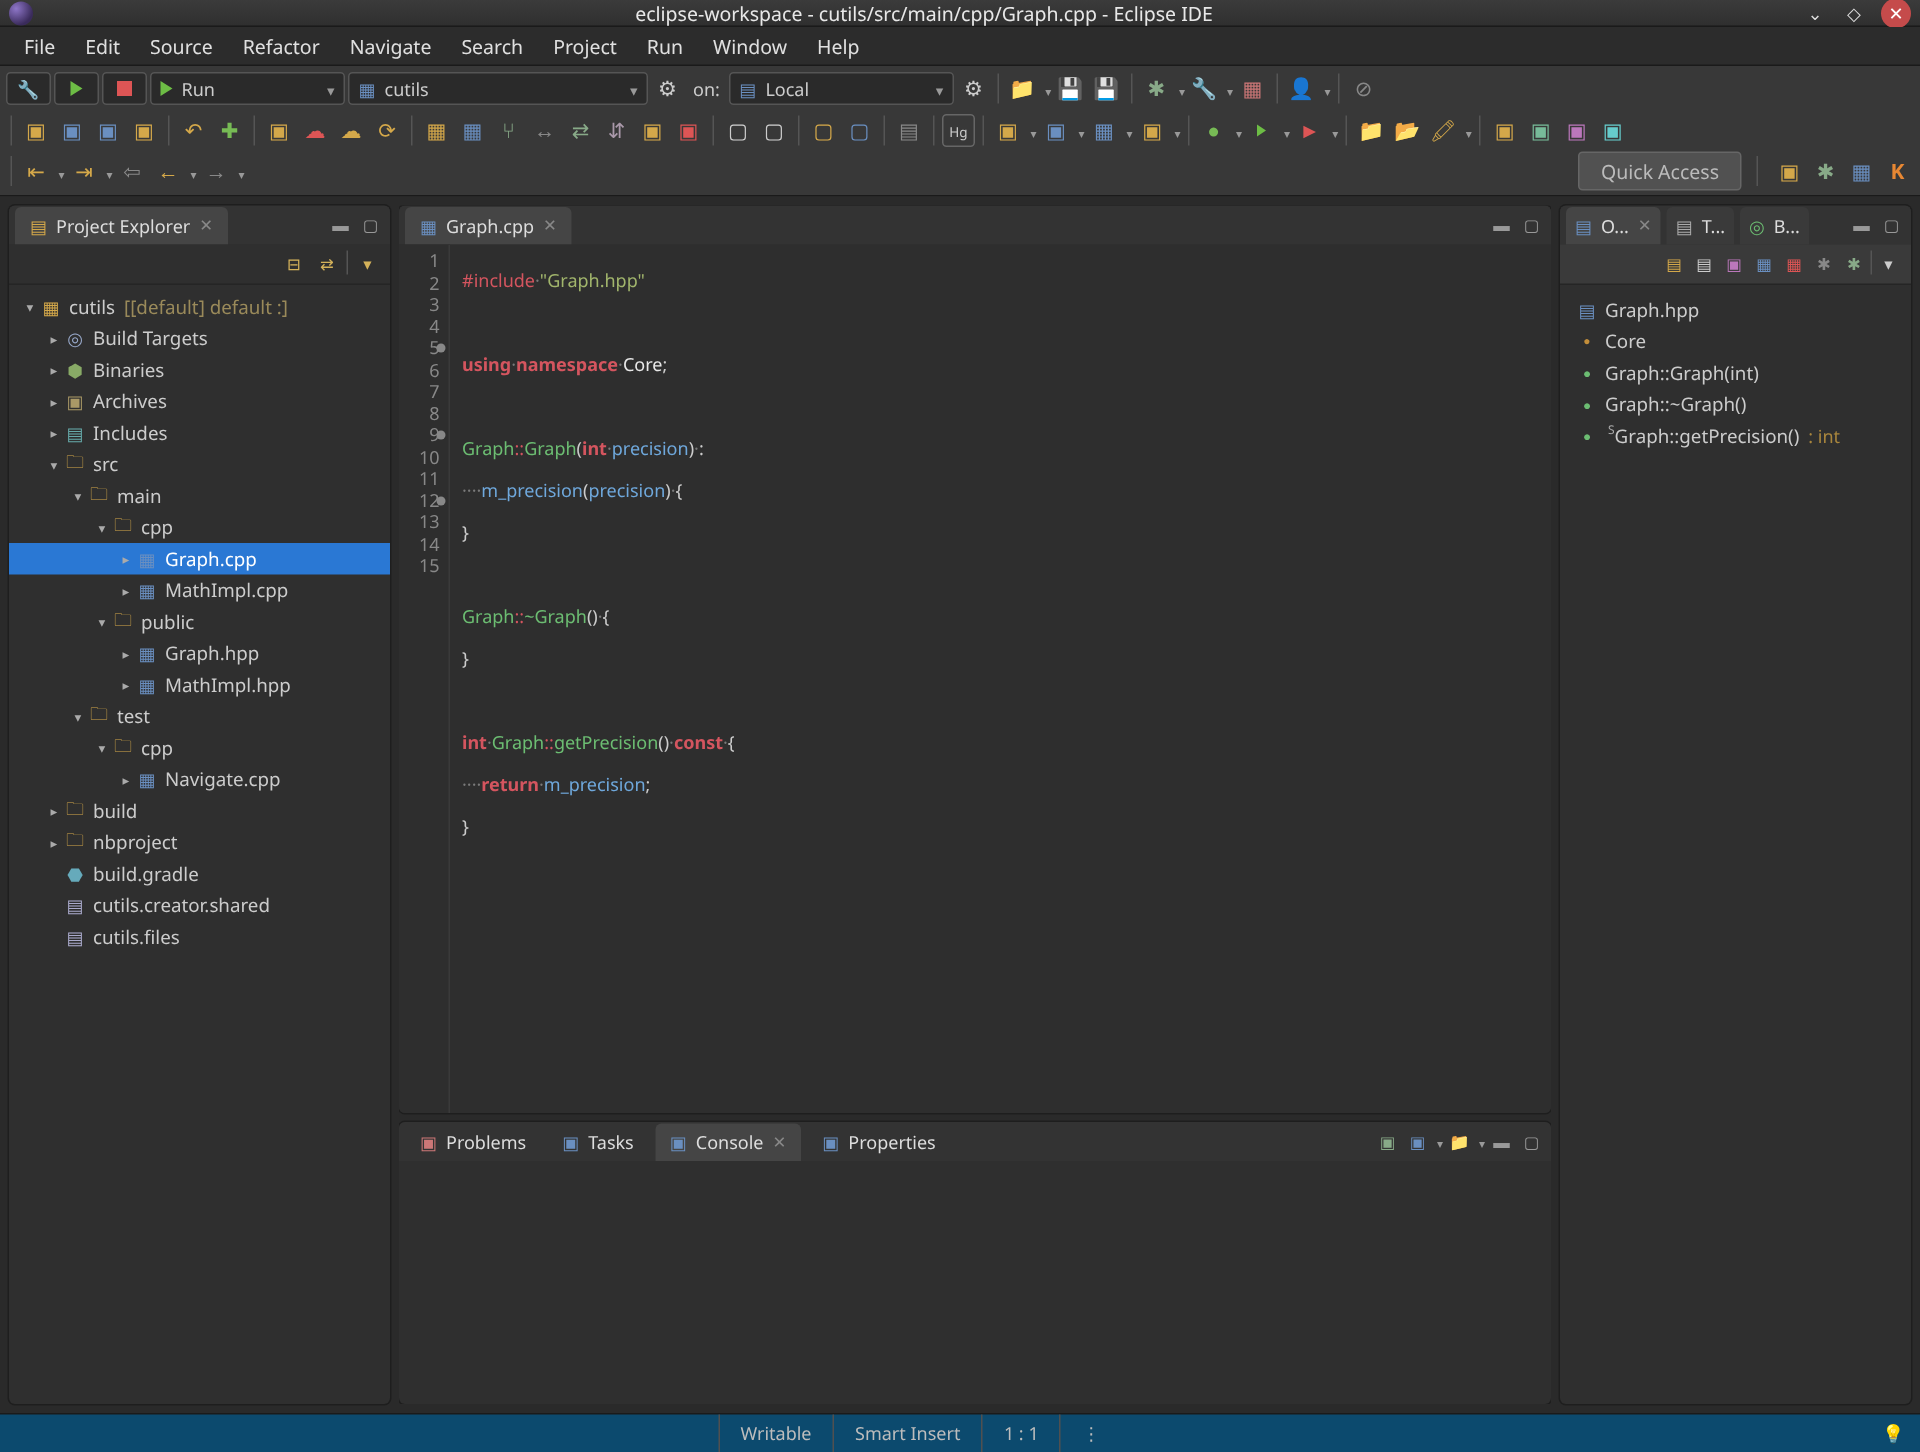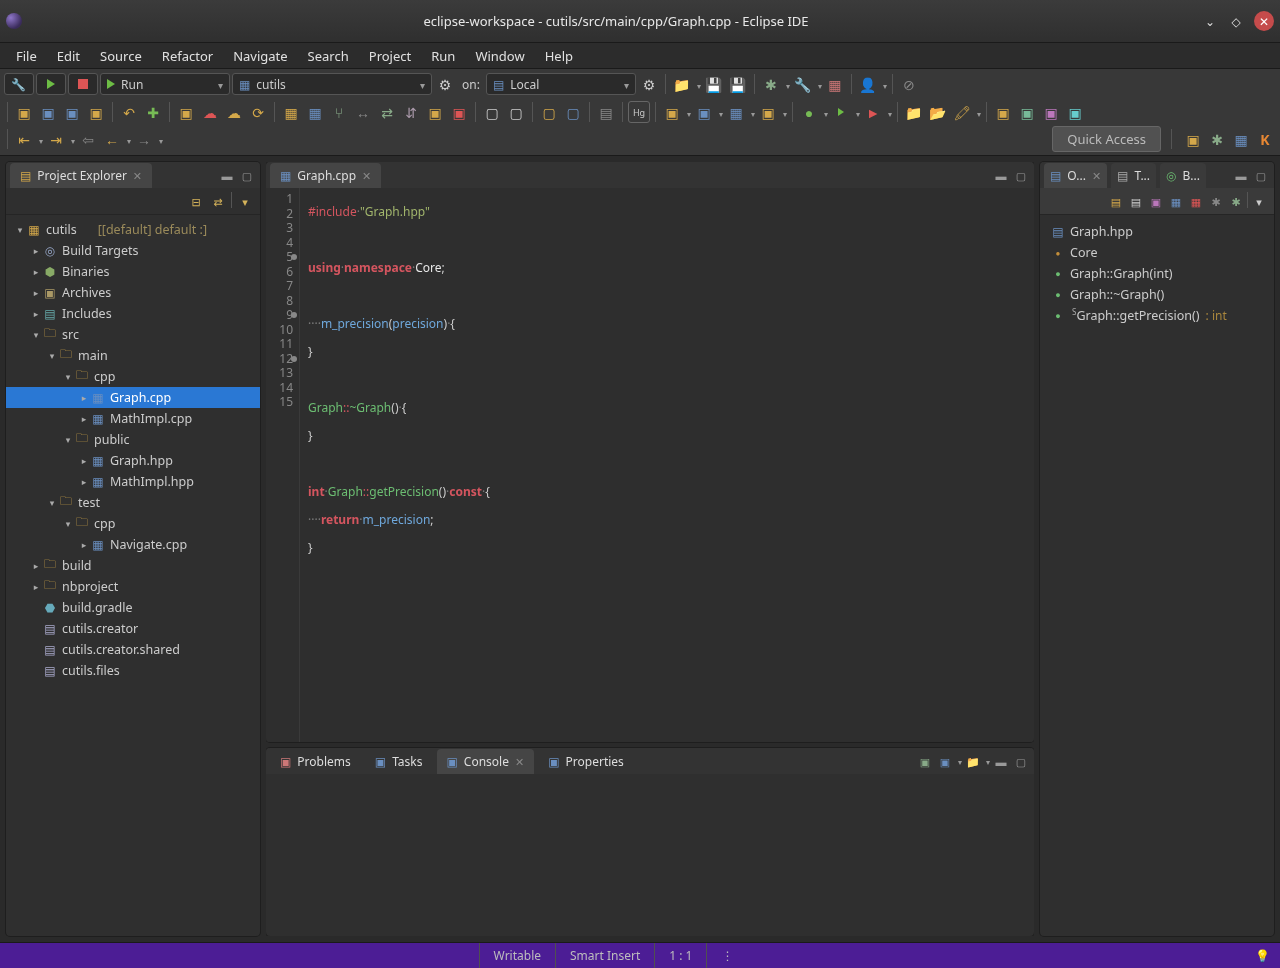--- a/index.html
+++ b/index.html
@@ -1,19 +1,19 @@
 <!DOCTYPE html>
 <html><head>
 <meta charset="utf-8">
 <style>
   * { box-sizing: border-box; margin: 0; padding: 0; font-family: "Segoe UI", "Noto Sans", sans-serif; font-size: 12px; }
   body { background: #2a2a2a; color: #ccc; width: 1280px; height: 968px; overflow: hidden; display: flex; flex-direction: column; }
   
   
-  .titlebar { height: 43px; background: linear-gradient(#3b3b3b,#2f2f2f); display: flex; align-items: center; padding: 0 6px; border-bottom: 1px solid #1a1a1a; }
+  .titlebar { height: 18px; background: linear-gradient(#3b3b3b,#2f2f2f); display: flex; align-items: center; padding: 0 6px; border-bottom: 1px solid #1a1a1a; }
   .titlebar .eclipse-ico { width: 16px; height: 16px; border-radius: 50%; background: radial-gradient(circle at 30% 30%, #8e76c8 0%, #3a2b5b 70%); margin-right: 8px; }
   .titlebar .title { flex: 1; text-align: center; color: #e8e8e8; font-size: 13px; }
   .titlebar .winbtns { display: flex; gap: 10px; align-items: center; }
   .titlebar .winbtn { width: 16px; height: 16px; display: flex; align-items: center; justify-content: center; color: #ddd; cursor: pointer; }
   .titlebar .closebtn { width: 20px; height: 20px; border-radius: 50%; background: #c54b4b; display: flex; align-items: center; justify-content: center; color: #fff; }
 
   
   .menubar { height: 26px; background: #2c2c2c; display: flex; align-items: center; padding: 0 6px; border-bottom: 1px solid #1a1a1a; }
   .menubar span { padding: 4px 10px; color: #e0e0e0; cursor: pointer; font-size: 13px; }
 
@@ -96,21 +96,21 @@
   .right .mini-toolbar .tbtn { width: 18px; height: 18px; font-size: 11px; }
   .outline-body { padding: 6px 4px; flex: 1; }
   .outline-body .node { padding-left: 6px; }
   .ico-h::before { content: "▤"; color: #6a8fc0; }
   .ico-ns::before { content: "●"; color: #c38e3a; font-size: 8px; }
   .ico-method::before { content: "●"; color: #6cbd72; font-size: 9px; }
   .ret-type { color: #a9863d; margin-left: 6px; font-size: 12px; }
   .sup-s { position: relative; top: -4px; font-size: 8px; color: #aaa; margin-left: 2px; }
 
   
-  .statusbar { height: 26px; background: #4c1d95; display: flex; align-items: center; color: #bdbdbd; border-top: 1px solid #1a1a1a; font-size: 12px; }
+  .statusbar { height: 26px; background: #0c4a6e; display: flex; align-items: center; color: #bdbdbd; border-top: 1px solid #1a1a1a; font-size: 12px; }
   .statusbar .cell { padding: 0 14px; border-left: 1px solid #505050; height: 100%; display: flex; align-items: center; }
   .statusbar .spacer { flex: 1; }
   .statusbar .bulb { margin-left: auto; padding: 0 10px; color: #d4c96a; }
 
   .folder-glyph::before { content: "🗀"; }
   .cfile-glyph::before { content: "▦"; }
   .file-glyph::before { content: "▤"; }
 </style>
 </head>
 <body>
@@ -292,21 +292,21 @@
       <div class="tbtn">⊟</div>
       <div class="tbtn">⇄</div>
       <div style="width:1px;background:#555;height:16px"></div>
       <div class="tbtn">▾</div>
     </div>
     <div class="tree">
       <div class="node" style="padding-left:8px">
         <span class="expander">▾</span>
         <span class="ico ico-proj">▦</span>
         <span class="lbl">cutils</span>
-        <span class="lbl" style="color:#9a8a5a;margin-left:21px">[[default] default :]</span>
+        <span class="lbl" style="color:#9a8a5a;margin-left:6px">[[default] default :]</span>
       </div>
       <div class="node" style="padding-left:24px">
           <span class="expander">▸</span>
           <span class="ico ico-target"></span>
           <span class="lbl">Build Targets</span>
         </div>
       <div class="node" style="padding-left:24px">
           <span class="expander">▸</span>
           <span class="ico ico-bin"></span>
           <span class="lbl">Binaries</span>
@@ -382,24 +382,20 @@
           <span class="lbl">build</span>
         </div>
       <div class="node" style="padding-left:24px">
           <span class="expander">▸</span>
           <span class="ico ico-folder folder-glyph"></span>
           <span class="lbl">nbproject</span>
         </div>
       <div class="node" style="padding-left:36px">
           <span class="ico ico-gradle"></span>
           <span class="lbl">build.gradle</span>
-        </div>
-      <div class="node" style="padding-left:36px">
-          <span class="ico ico-file file-glyph"></span>
-          <span class="lbl">cutils.creator</span>
         </div>
       <div class="node" style="padding-left:36px">
           <span class="ico ico-file file-glyph"></span>
           <span class="lbl">cutils.creator.shared</span>
         </div>
       <div class="node" style="padding-left:36px">
           <span class="ico ico-file file-glyph"></span>
           <span class="lbl">cutils.files</span>
         </div>
     </div>
@@ -435,20 +431,21 @@
           <div class="mark">12</div>
           <div>13</div>
           <div>14</div>
           <div>15</div>
         </div>
         <div class="code">
 <div><span class="kw-prep">#include</span><span class="kw-dots">·</span><span class="kw-str">"Graph.hpp"</span></div>
 <div> </div>
 <div><span class="kw-kw">using</span><span class="kw-dots">·</span><span class="kw-kw">namespace</span><span class="kw-dots">·</span><span class="kw-core">Core</span><span class="kw-punc">;</span></div>
 <div> </div>
+<div><span class="kw-cls">Graph</span><span class="kw-op">::</span><span class="kw-cls">Graph</span><span class="kw-punc">(</span><span class="kw-kw">int</span><span class="kw-dots">·</span><span class="kw-param">precision</span><span class="kw-punc">)</span><span class="kw-dots">·</span><span class="kw-punc">:</span></div>
 <div><span class="kw-dots">····</span><span class="kw-mem">m_precision</span><span class="kw-punc">(</span><span class="kw-param">precision</span><span class="kw-punc">)</span><span class="kw-dots">·</span><span class="kw-punc">{</span></div>
 <div><span class="kw-punc">}</span></div>
 <div> </div>
 <div><span class="kw-cls">Graph</span><span class="kw-op">::</span><span class="kw-cls">~Graph</span><span class="kw-punc">()</span><span class="kw-dots">·</span><span class="kw-punc">{</span></div>
 <div><span class="kw-punc">}</span></div>
 <div> </div>
 <div><span class="kw-kw">int</span><span class="kw-dots">·</span><span class="kw-cls">Graph</span><span class="kw-op">::</span><span class="kw-cls">getPrecision</span><span class="kw-punc">()</span><span class="kw-dots">·</span><span class="kw-kw">const</span><span class="kw-dots">·</span><span class="kw-punc">{</span></div>
 <div><span class="kw-dots">····</span><span class="kw-kw">return</span><span class="kw-dots">·</span><span class="kw-mem">m_precision</span><span class="kw-punc">;</span></div>
 <div><span class="kw-punc">}</span></div>
 <div> </div>

